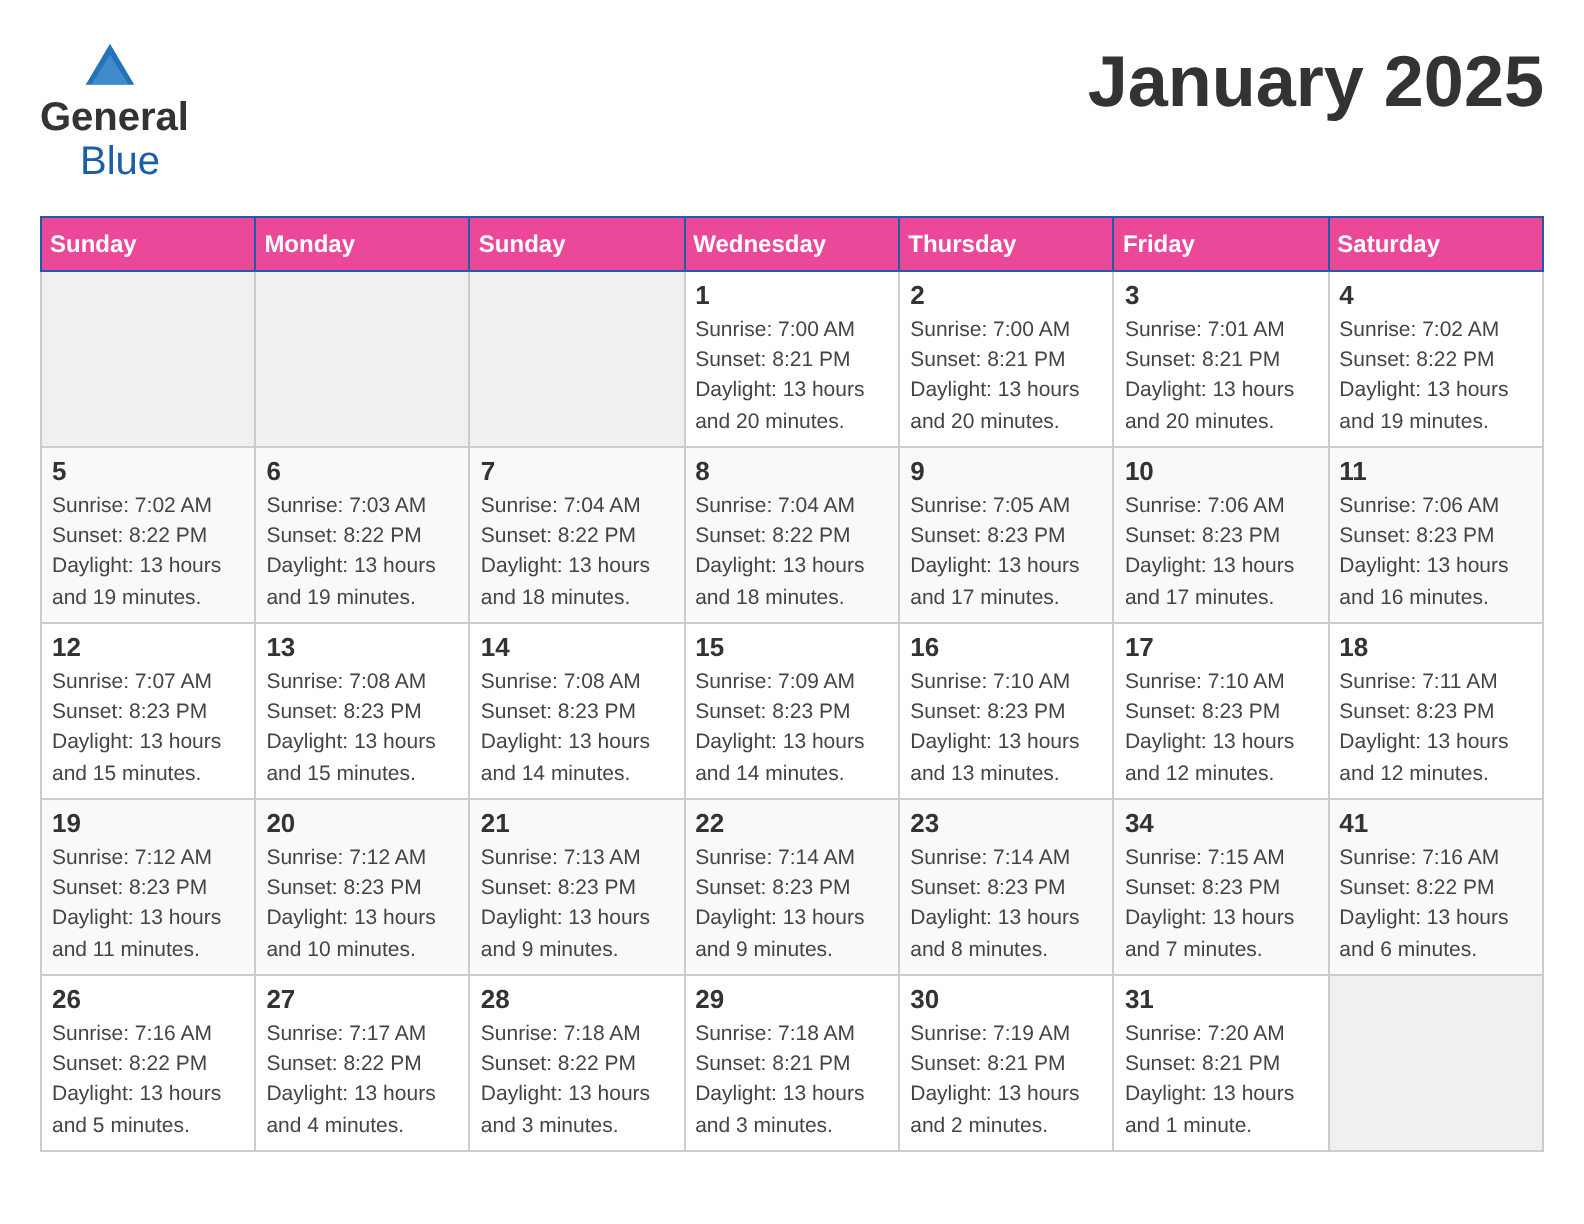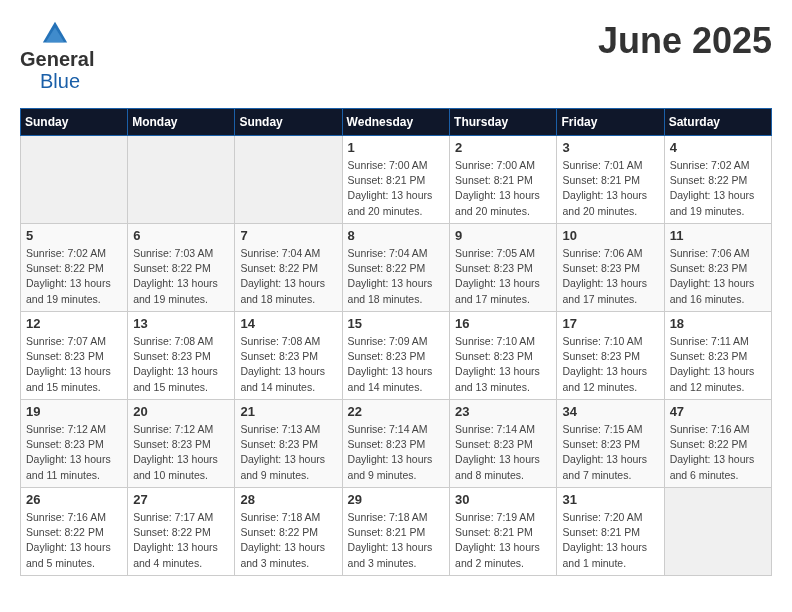--- a/index.html
+++ b/index.html
@@ -53,21 +53,21 @@
     .cal-subtitle {
       font-size: 16px;
       color: #555;
     }
     .calendar {
       width: 100%;
       border-collapse: collapse;
       font-size: 11px;
     }
     .calendar th {
-      background-color: #0f172a;
+      background-color: #ec4899;
       color: #fff;
       padding: 6px 4px;
       text-align: left;
       font-size: 12px;
       border: 1px solid #1a5fa8;
     }
     .calendar td {
       border: 1px solid #ccc;
       vertical-align: top;
       padding: 4px 5px;
@@ -104,21 +104,21 @@
     <svg class="logo-icon" viewBox="0 0 30 30">
       <polygon points="15,2 28,24 2,24" fill="#2472b8"></polygon>
       <polygon points="15,8 25,24 5,24" fill="#5ba3e0" opacity="0.5"></polygon>
     </svg>
     <div class="logo-text">
       <span class="logo-general">General</span>
       <span class="logo-blue">Blue</span>
     </div>
   </div>
   <div class="title-block">
-    <div class="cal-title">June 2025</div>
+    <div class="cal-title">January 2025</div>
   </div>
 </div>
 
 <table class="calendar">
   <thead>
     <tr>
     <th>Sunday</th>
         <th>Monday</th>
         <th>Sunday</th>
         <th>Wednesday</th>
@@ -300,21 +300,21 @@
 and 8 minutes.</div>
         </td>
         <td>
           <div class="day-number">34</div>
           <div class="day-info" style="white-space: pre-line;">Sunrise: 7:15 AM
 Sunset: 8:23 PM
 Daylight: 13 hours
 and 7 minutes.</div>
         </td>
         <td>
-          <div class="day-number">47</div>
+          <div class="day-number">41</div>
           <div class="day-info" style="white-space: pre-line;">Sunrise: 7:16 AM
 Sunset: 8:22 PM
 Daylight: 13 hours
 and 6 minutes.</div>
         </td>
       </tr>
       <tr class="week-row">
         <td>
           <div class="day-number">26</div>
           <div class="day-info" style="white-space: pre-line;">Sunrise: 7:16 AM

